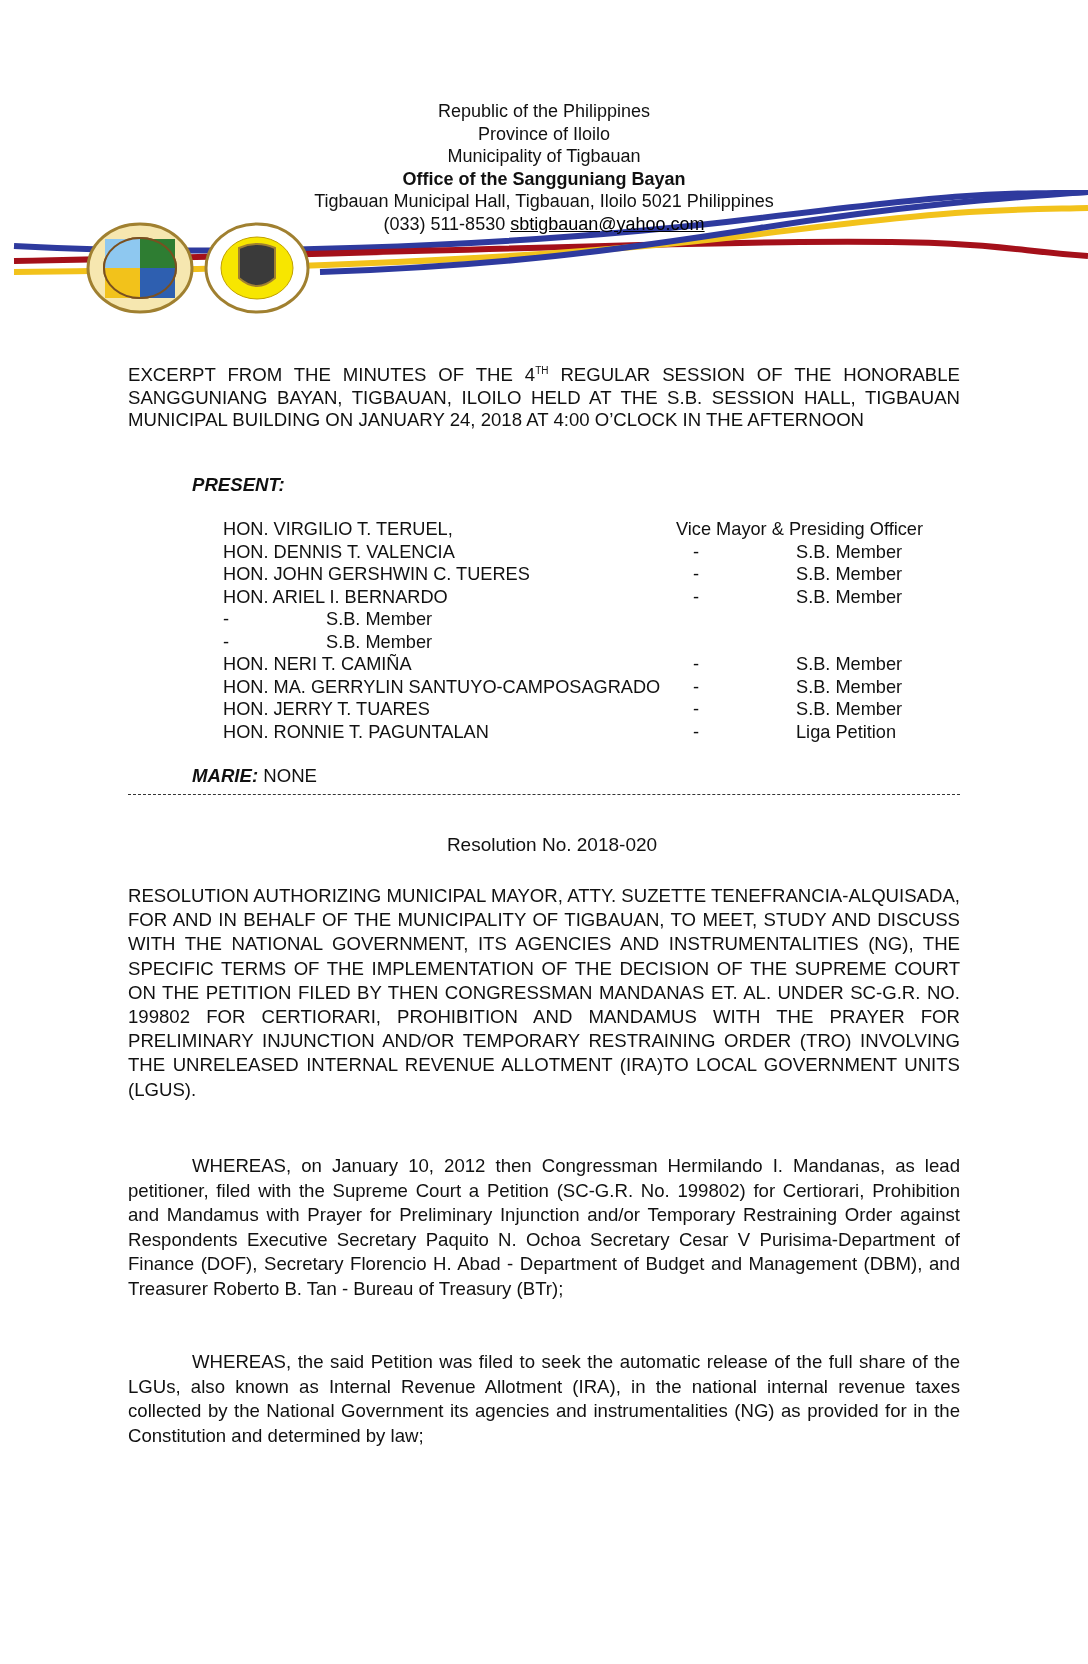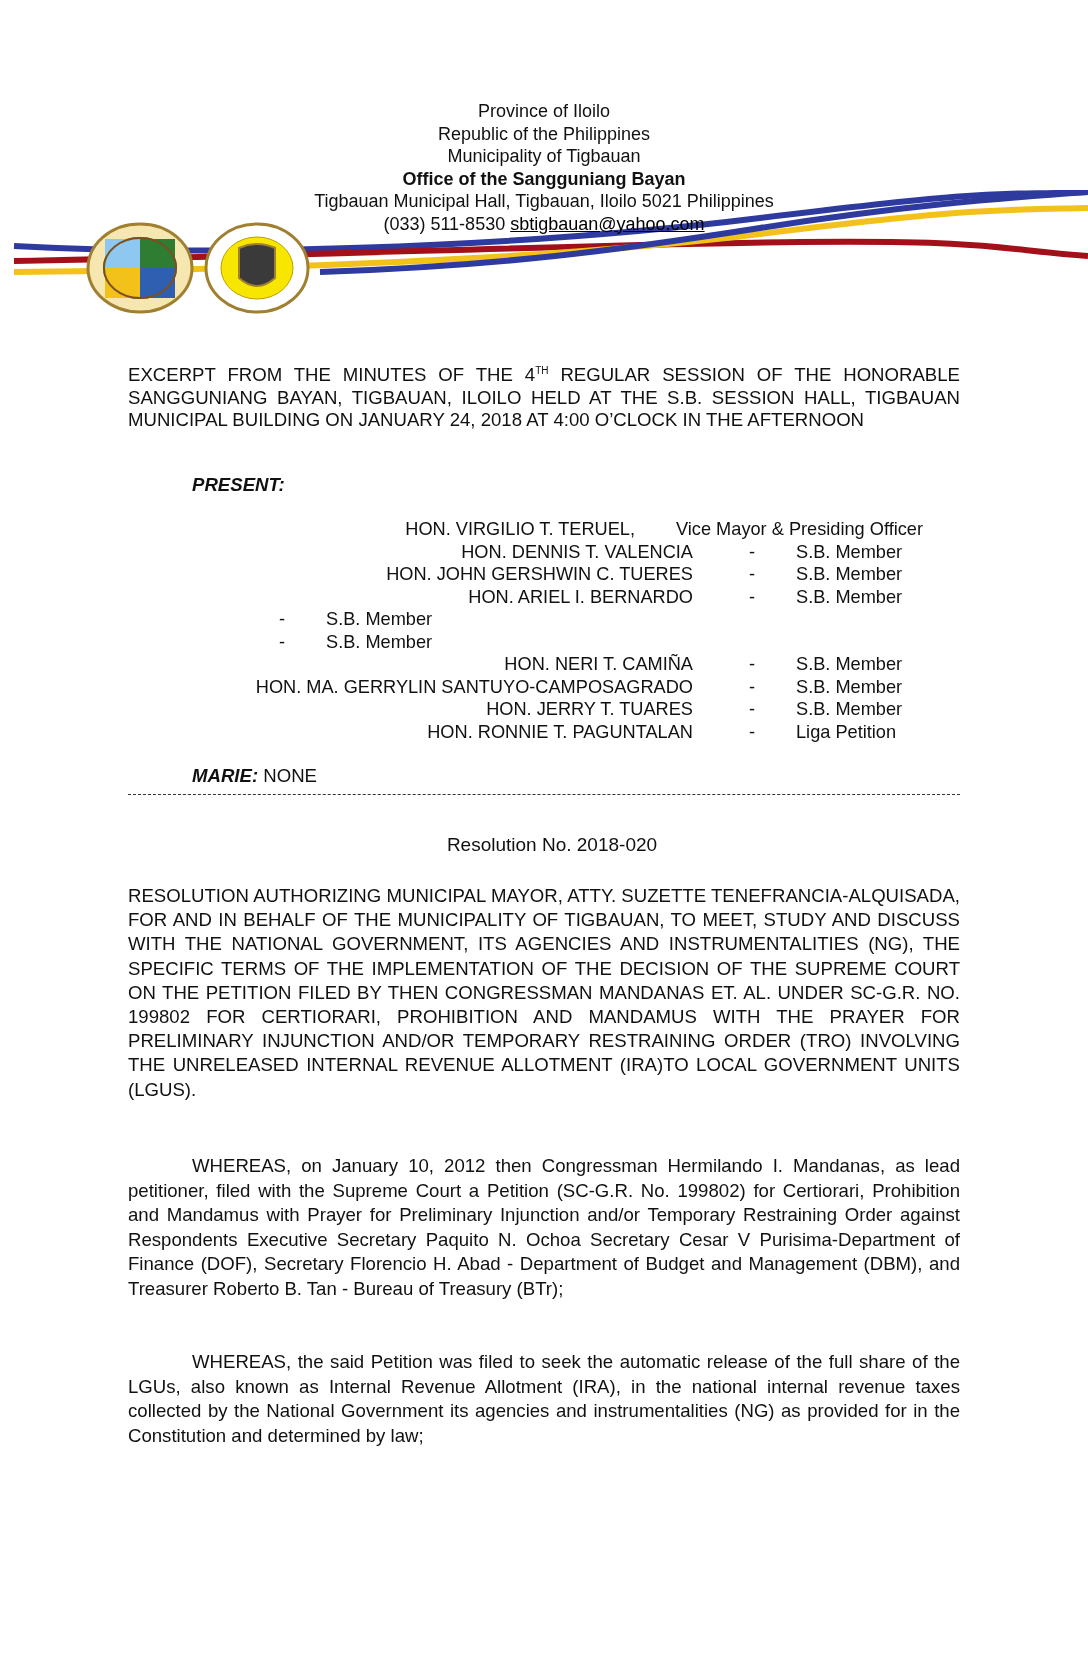--- a/index.html
+++ b/index.html
@@ -10,21 +10,21 @@
                 font-size: 18px; line-height: 22.5px; font-stretch: condensed; }
   .letterhead .lh-line { display: block; }
   .letterhead .office { font-weight: bold; }
   .letterhead a { color: #000000; text-decoration: underline; }
   .ribbons { position: absolute; left: 0; top: 190px; width: 1088px; height: 110px; }
   .seal { position: absolute; border-radius: 50%; }
   .body-text { position: absolute; left: 128px; width: 832px; font-size: 18.6px; line-height: 22.5px;
                text-align: justify; text-align-last: left; }
   .caps { letter-spacing: 0px; }
   .present-label, .absent-label { font-weight: bold; font-style: italic; }
-  .roster { position: absolute; left: 223px; top: 518px; width: 700px; font-size: 18.2px; line-height: 22.5px; text-align: right; }
+  .roster { position: absolute; left: 223px; top: 518px; width: 700px; font-size: 18.2px; line-height: 22.5px; }
   .roster-row { display: flex; height: 22.5px; }
   .roster-name { width: 470px; white-space: nowrap; }
   .roster-dash { width: 62px; }
   .roster-role { white-space: nowrap; margin-left: 41px; }
   .roster-row.first .roster-name { width: 418px; }
   .divider { position: absolute; left: 128px; top: 794px; width: 832px; height: 0;
              border-top: 1.5px dashed #333; }
   .res-no { position: absolute; left: 0; width: 1088px; top: 834px; text-align: center; font-size: 19px; padding-left: 8px; }
   .indent { text-indent: 64px; }
 </style>
@@ -51,22 +51,22 @@
 </div>
 <div class="seal" style="left:204px; top:222px; width:106px; height:92px;">
   <svg width="106" height="92" viewBox="0 0 106 92">
     <ellipse cx="53" cy="46" rx="51" ry="44" fill="#ffffff" stroke="#a08030" stroke-width="3"></ellipse>
     <ellipse cx="53" cy="46" rx="36" ry="31" fill="#f7e600" stroke="#c0a000" stroke-width="1"></ellipse>
     <path d="M35 26 Q53 18 71 26 L71 56 Q53 72 35 56 Z" fill="#3a3a3a" stroke="#a08030" stroke-width="2"></path>
   </svg>
 </div>
 
 <div class="letterhead">
+  <span class="lh-line">Republic of the Philippines</span>
   <span class="lh-line">Province of Iloilo</span>
-  <span class="lh-line">Republic of the Philippines</span>
   <span class="lh-line">Municipality of Tigbauan</span>
   <span class="lh-line office">Office of the Sangguniang Bayan</span>
   <span class="lh-line">Tigbauan Municipal Hall, Tigbauan, Iloilo 5021 Philippines</span>
   <span class="lh-line">
     <span>(033) 511-8530</span>
     <a>sbtigbauan@yahoo.com</a>
   </span>
 </div>
 
 <div class="body-text caps" style="top:360px;">

